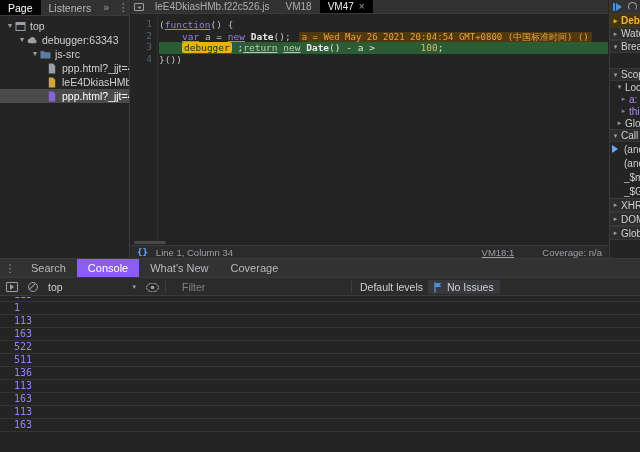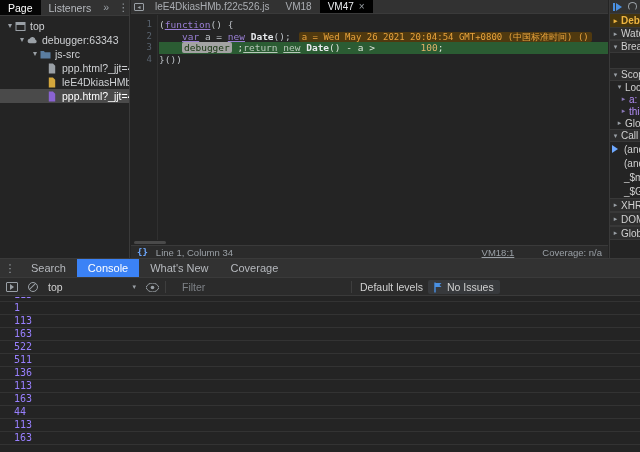--- a/index.html
+++ b/index.html
@@ -34,21 +34,21 @@
   .gutter div { height:11.5px; line-height:11.5px; text-align:right; padding-right:5px; color:#58626e; font-size:9px; }
   .code-lines { position:absolute; left:28px; right:0; top:0; bottom:0; padding-top:4px; }
   .code-line { height:11.5px; line-height:11.5px; white-space:pre; color:#bdc1c6; }
   .code-line.indent { padding-left:23px; }
   .code-line.exec { background:#2b5c33; color:#dde4da; }
   .tok-kw { color:#9a7fd5;text-decoration:underline; }
   .exec .tok-kw { color:#b9c8bb; }
   .tok-fn { color:#e8eaed; font-weight:bold; }
   .tok-num { color:#e0b36a;margin-left:40px; }
   .hint-chip { background:#50390f; color:#e8a33d; margin-left:8px; padding:0 3px; border-radius:2px; font-size:9px; }
-  .chip-debugger { background:#a3a3a3; color:#15330e; padding:0 2px; border-radius:2px; }
+  .chip-debugger { background:#eab308; color:#15330e; padding:0 2px; border-radius:2px; }
   .hscroll-thumb { position:absolute; bottom:14px; left:3px; width:32px; height:3px; background:#4a4a4a; border-radius:2px; }
   .ed-status { position:absolute; bottom:0; left:0; right:0; height:13px; background:#2b2b2b; border-top:1px solid #3a3a3a; display:flex; align-items:center; font-size:9.5px; color:#9aa0a6; padding:0 6px; }
   .brace-icon { color:#6ea8fe; font-family:"DejaVu Sans Mono",monospace; font-weight:bold; margin-right:8px; font-size:9px; }
   .status-right { margin-left:auto; display:flex; gap:28px; }
   .src-link { text-decoration:underline; color:#9aa0a6; }
 
   
   .debug-pane { position:absolute; left:609px; top:0; width:31px; height:258px; background:#242424; border-left:1px solid #3a3a3a; overflow:hidden; }
   .dbg-toolbar { height:14px; background:#323232; border-bottom:1px solid #3a3a3a; display:flex; align-items:center; padding-left:3px; gap:6px; overflow:hidden; }
   .resume-icon { display:flex; align-items:center; }
@@ -65,21 +65,21 @@
   .dbg-var .arr { color:#8a78b8; }
   .dbg-frame { height:14px; padding-left:14px; position:relative; }
   .frame-marker { position:absolute; left:2px; top:3px; width:0; height:0; border-left:6px solid #6ea8fe; border-top:4px solid transparent; border-bottom:4px solid transparent; }
   .dbg-gap { height:15px; }
 
   
   .drawer { position:absolute; left:0; top:258px; width:640px; height:194px; background:#242424; border-top:1px solid #3a3a3a; }
   .drawer-tabs { height:19px; background:#323232; border-bottom:1px solid #3a3a3a; display:flex; align-items:stretch; font-size:11px; color:#b6b9be; }
   .dr-menu { width:20px; display:flex; align-items:center; justify-content:center; color:#9aa0a6; }
   .dr-tab { padding:0 11px; line-height:19px; white-space:nowrap; }
-  .dr-tab.active { background:#3b82f6; color:#fff; }
+  .dr-tab.active { background:#8b5cf6; color:#fff; }
   .console-toolbar { position:relative; height:18px; background:#2b2b2b; border-bottom:1px solid #3a3a3a; }
   .ct-item { position:absolute; top:0; height:18px; display:flex; align-items:center; color:#d0d0d0; font-size:10.5px; }
   .sidebar-toggle { left:6px; }
   .toggle-box { width:12px; height:10px; border:1px solid #9aa0a6; border-radius:1px; display:flex; align-items:center; justify-content:center; }
   .toggle-box i { width:0; height:0; border-left:4px solid #9aa0a6; border-top:3px solid transparent; border-bottom:3px solid transparent; }
   .clear-icon { left:28px; width:10px; height:10px; border:1.2px solid #9aa0a6; border-radius:50%; top:4px; position:absolute; }
   .clear-icon::after { content:""; position:absolute; left:-1px; top:3.4px; width:9px; height:1.2px; background:#9aa0a6; transform:rotate(-45deg); }
   .ctx-select { left:48px; width:88px; justify-content:space-between; }
   .caret { color:#9aa0a6; font-size:7px; margin-left:5px; }
   .eye-wrap { left:146px; }
@@ -316,19 +316,18 @@
     <div class="console-output">
       <div class="console-row clipped">113</div>
       <div class="console-row">1</div>
       <div class="console-row">113</div>
       <div class="console-row">163</div>
       <div class="console-row">522</div>
       <div class="console-row">511</div>
       <div class="console-row">136</div>
       <div class="console-row">113</div>
       <div class="console-row">163</div>
-      <div class="console-row">44</div>
       <div class="console-row">113</div>
       <div class="console-row">163</div>
     </div>
   </div>
 
 </div>
 
 </body></html>

